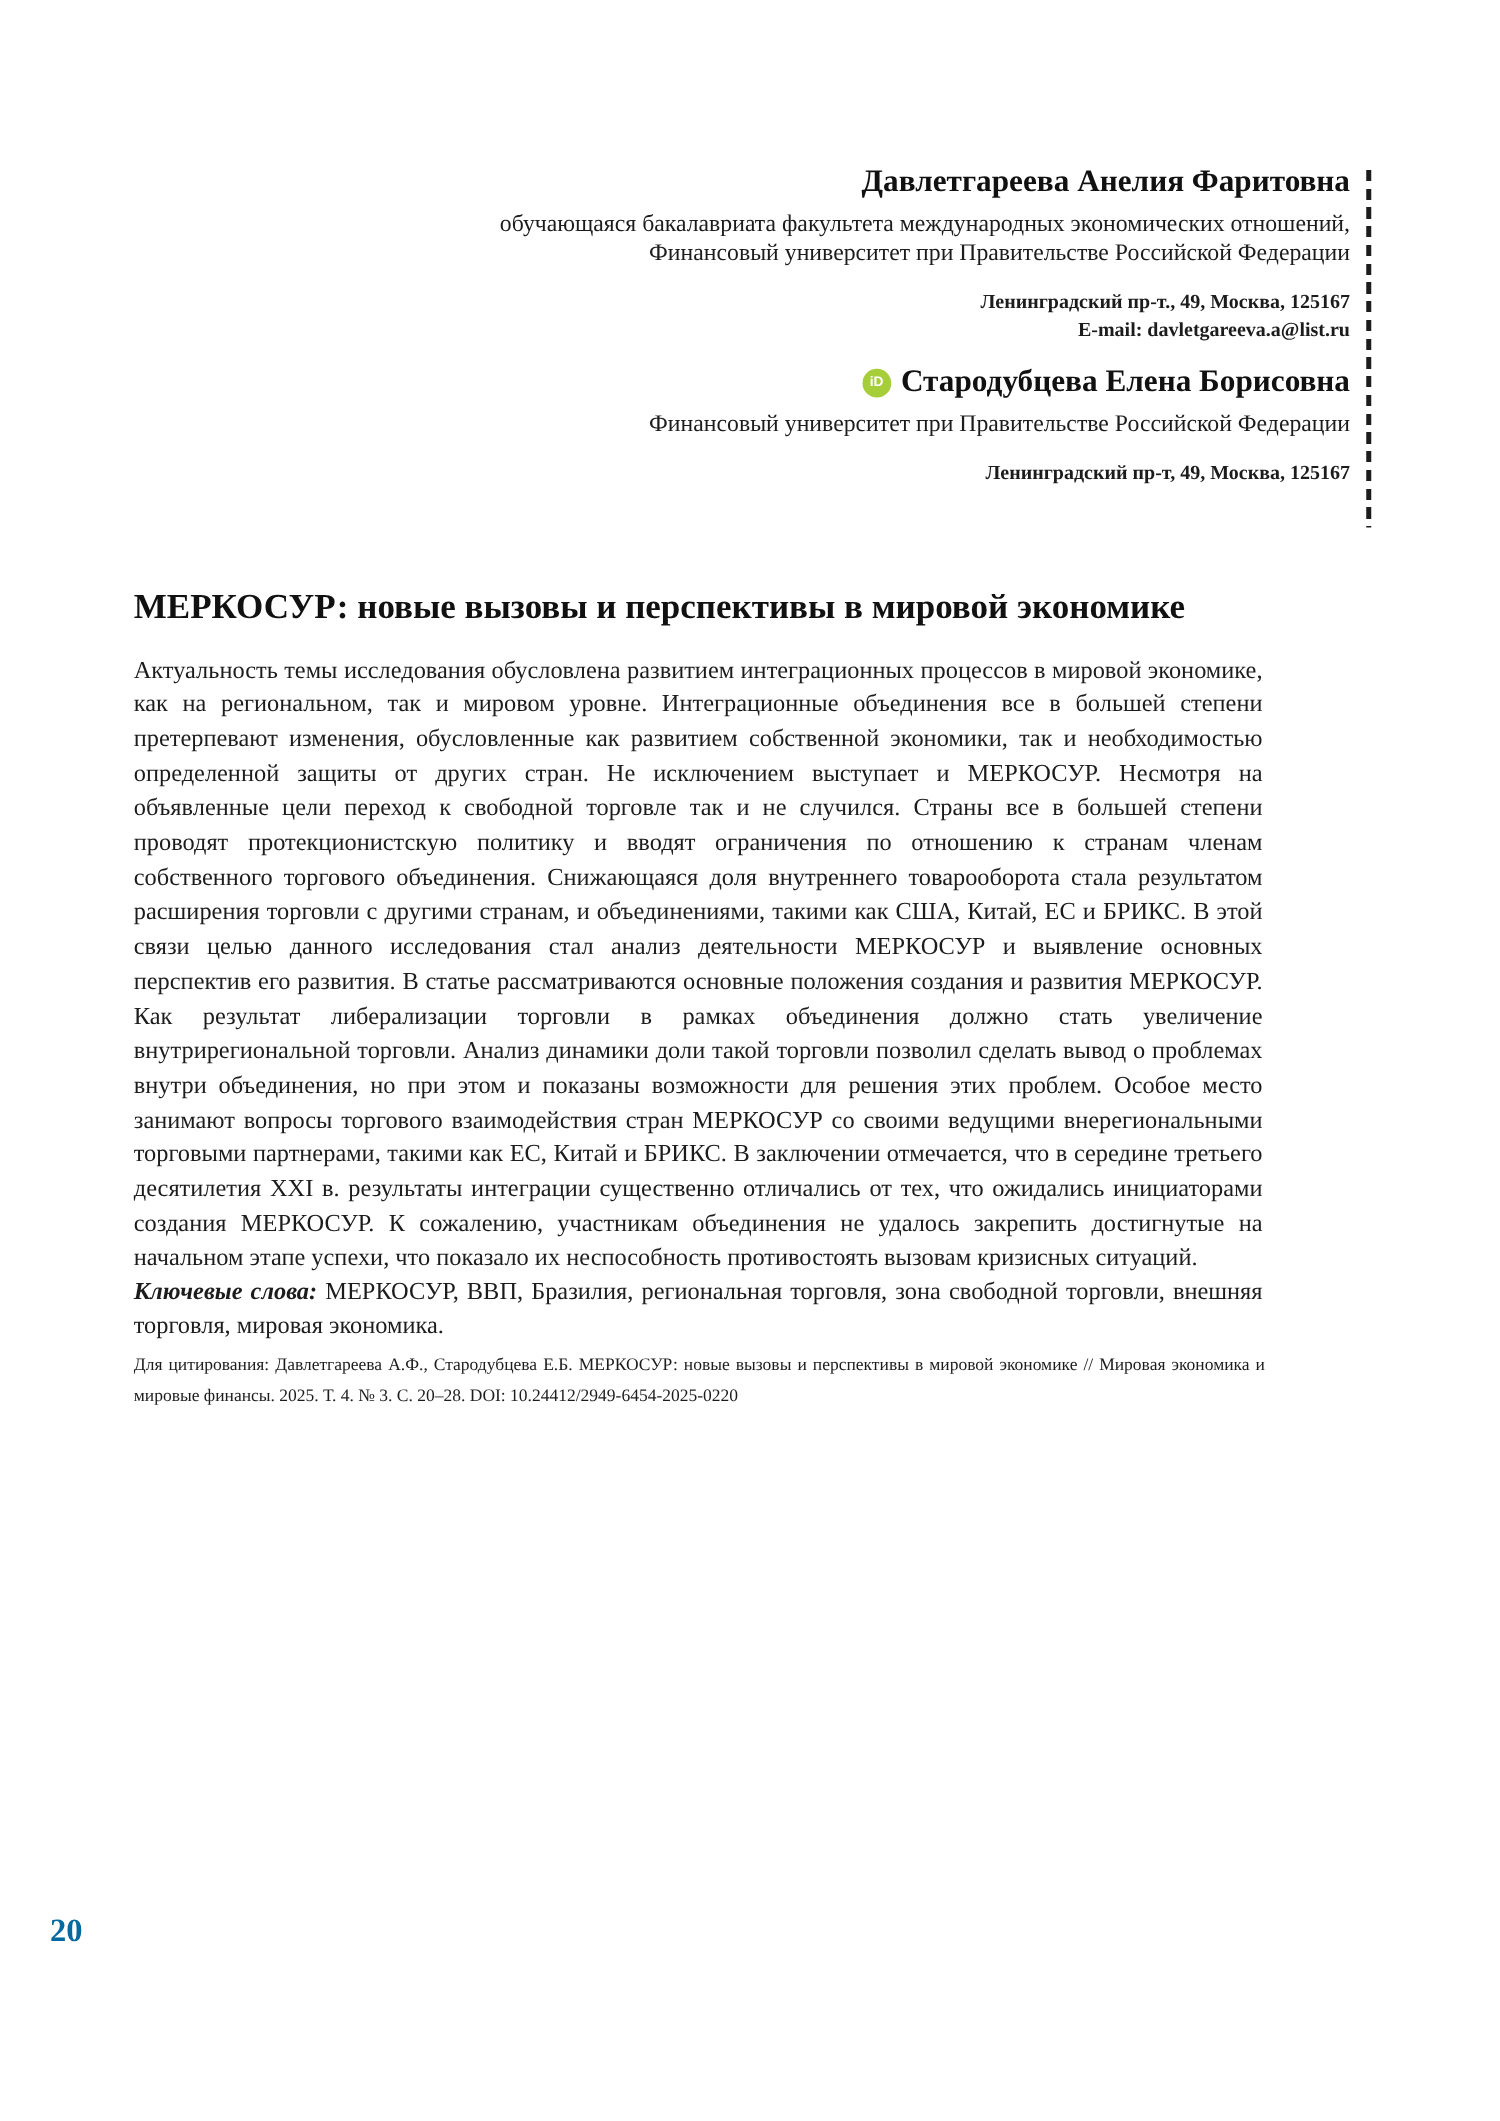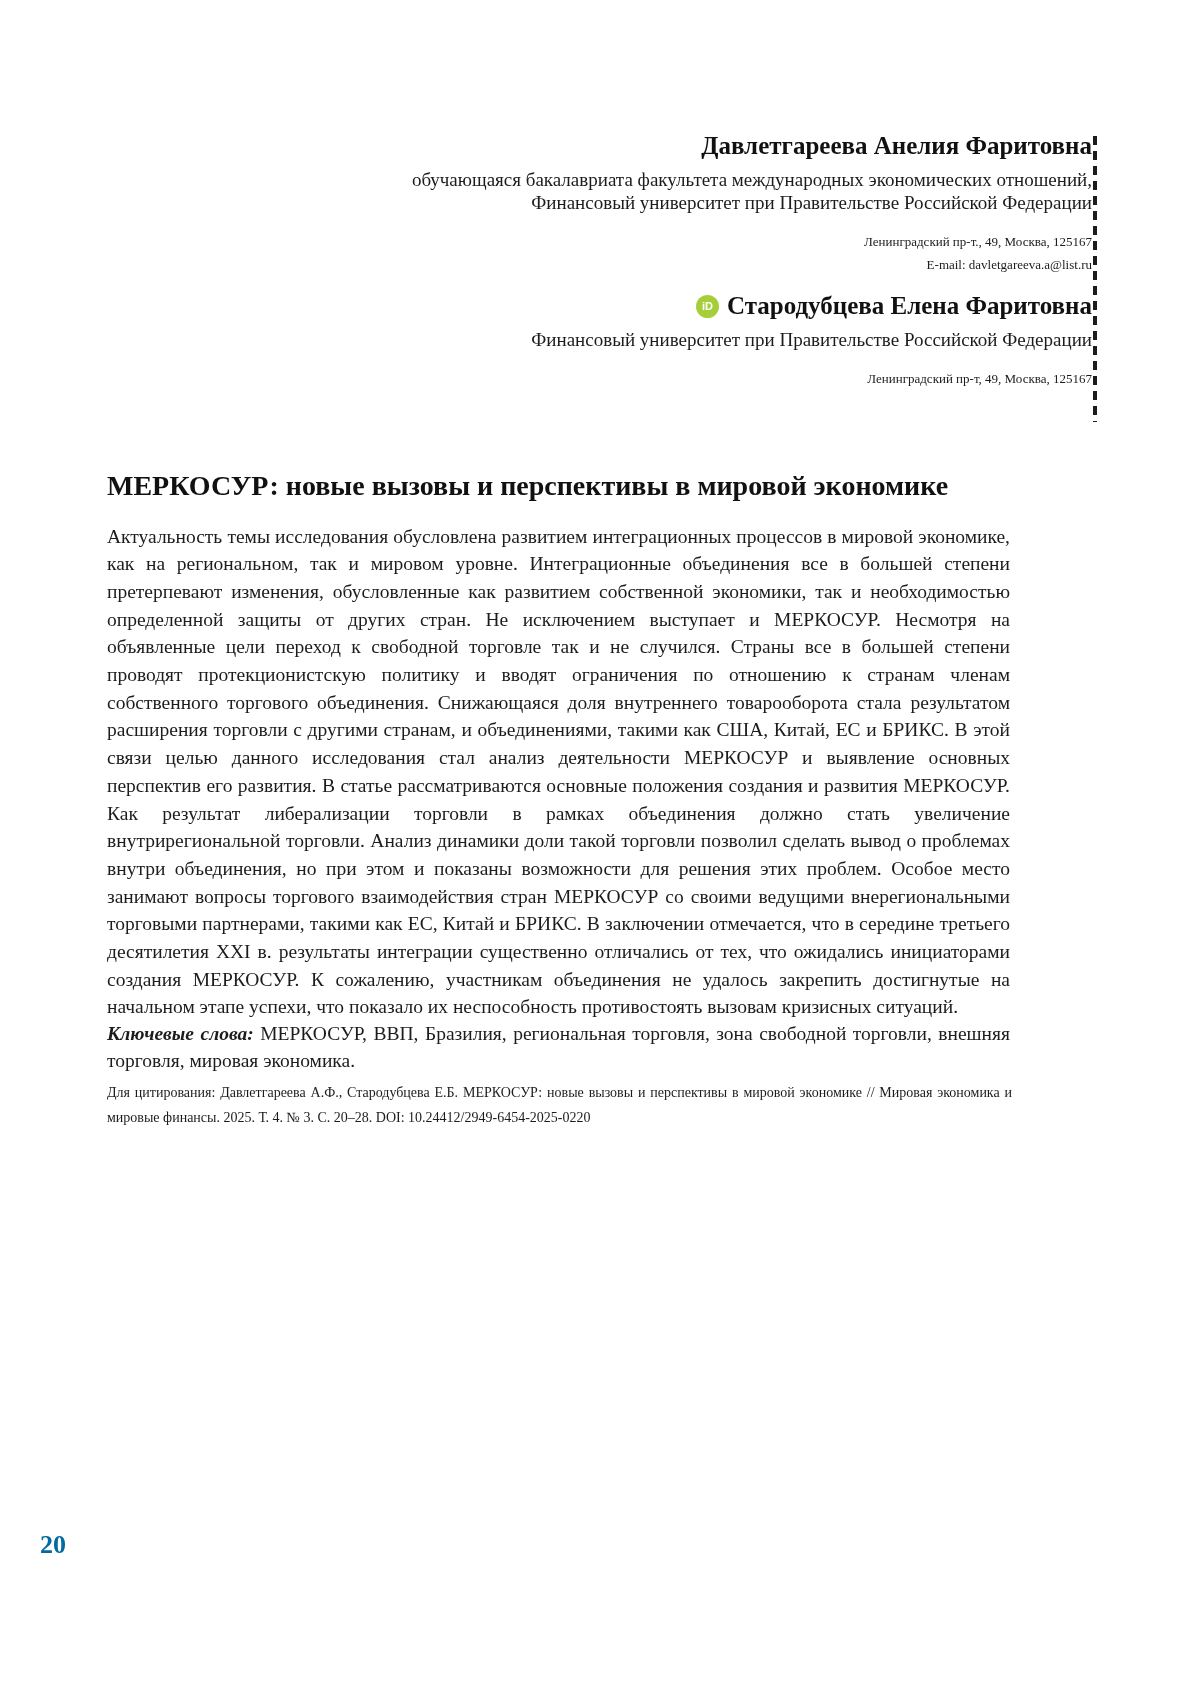--- a/index.html
+++ b/index.html
@@ -16,43 +16,43 @@
     color: #1c1c1c;
     overflow: hidden;
   }
   
   .authors-wrap {
     position: absolute;
     top: 130px;
     left: 0;
     width: 1080px;
     text-align: right;
-    padding-left: 12px;
   }
   .author-name {
     font-size: 25px;
     font-weight: bold;
     line-height: 32px;
     color: #111;
   }
   .author-name-row {
     display: flex;
     justify-content: flex-end;
     align-items: center;
     gap: 8px;
   }
   .affiliation {
     font-size: 19px;
     line-height: 23px;
     margin-top: 6px;
   }
   .contact {
-    font-size: 13px;
+    font-size: 16px;
     line-height: 23px;
     margin-top: 16px;
+    font-weight: bold;
   }
   .author-block + .author-block {
     margin-top: 14px;
   }
   .orcid-icon {
     display: inline-flex;
     align-items: center;
     justify-content: center;
     width: 23px;
     height: 23px;
@@ -143,21 +143,21 @@
       </div>
       <div class="contact">
         <div>Ленинградский пр-т., 49, Москва, 125167</div>
         <div>E-mail: davletgareeva.a@list.ru</div>
       </div>
     </div>
 
     <div class="author-block">
       <div class="author-name-row">
         <span class="orcid-icon">iD</span>
-        <span class="author-name">Стародубцева Елена Фаритовна</span>
+        <span class="author-name">Стародубцева Елена Борисовна</span>
       </div>
       <div class="affiliation">
         <div>Финансовый университет при Правительстве Российской Федерации</div>
       </div>
       <div class="contact">
         <div>Ленинградский пр-т, 49, Москва, 125167</div>
       </div>
     </div>
 
   </div>

